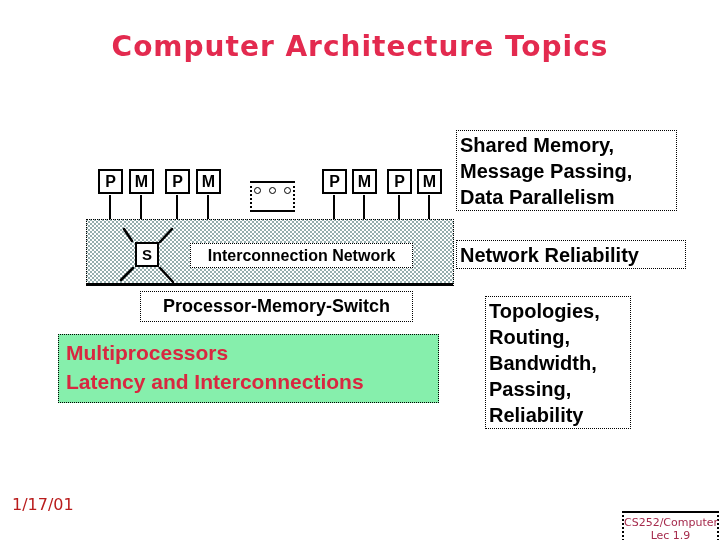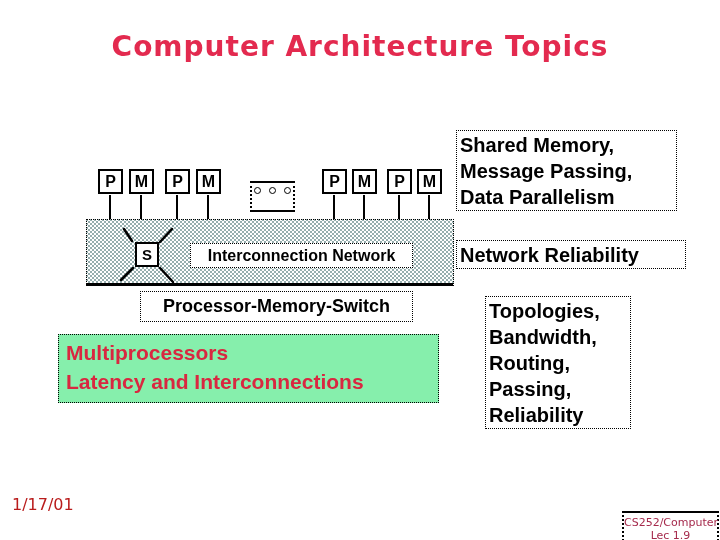--- a/index.html
+++ b/index.html
@@ -172,22 +172,22 @@
     <div>Message Passing,</div>
     <div>Data Parallelism</div>
   </div>
 
   <div class="anno anno-netif">
     <div>Network Reliability</div>
   </div>
 
   <div class="anno anno-topo">
     <div>Topologies,</div>
+    <div>Routing,</div>
     <div>Bandwidth,</div>
-    <div>Routing,</div>
     <div>Passing,</div>
     <div>Reliability</div>
   </div>
 
   <div class="footer-date">1/17/01</div>
   <div class="credit-box">
     <div>CS252/Computer</div>
     <div>Lec 1.9</div>
   </div>
 

